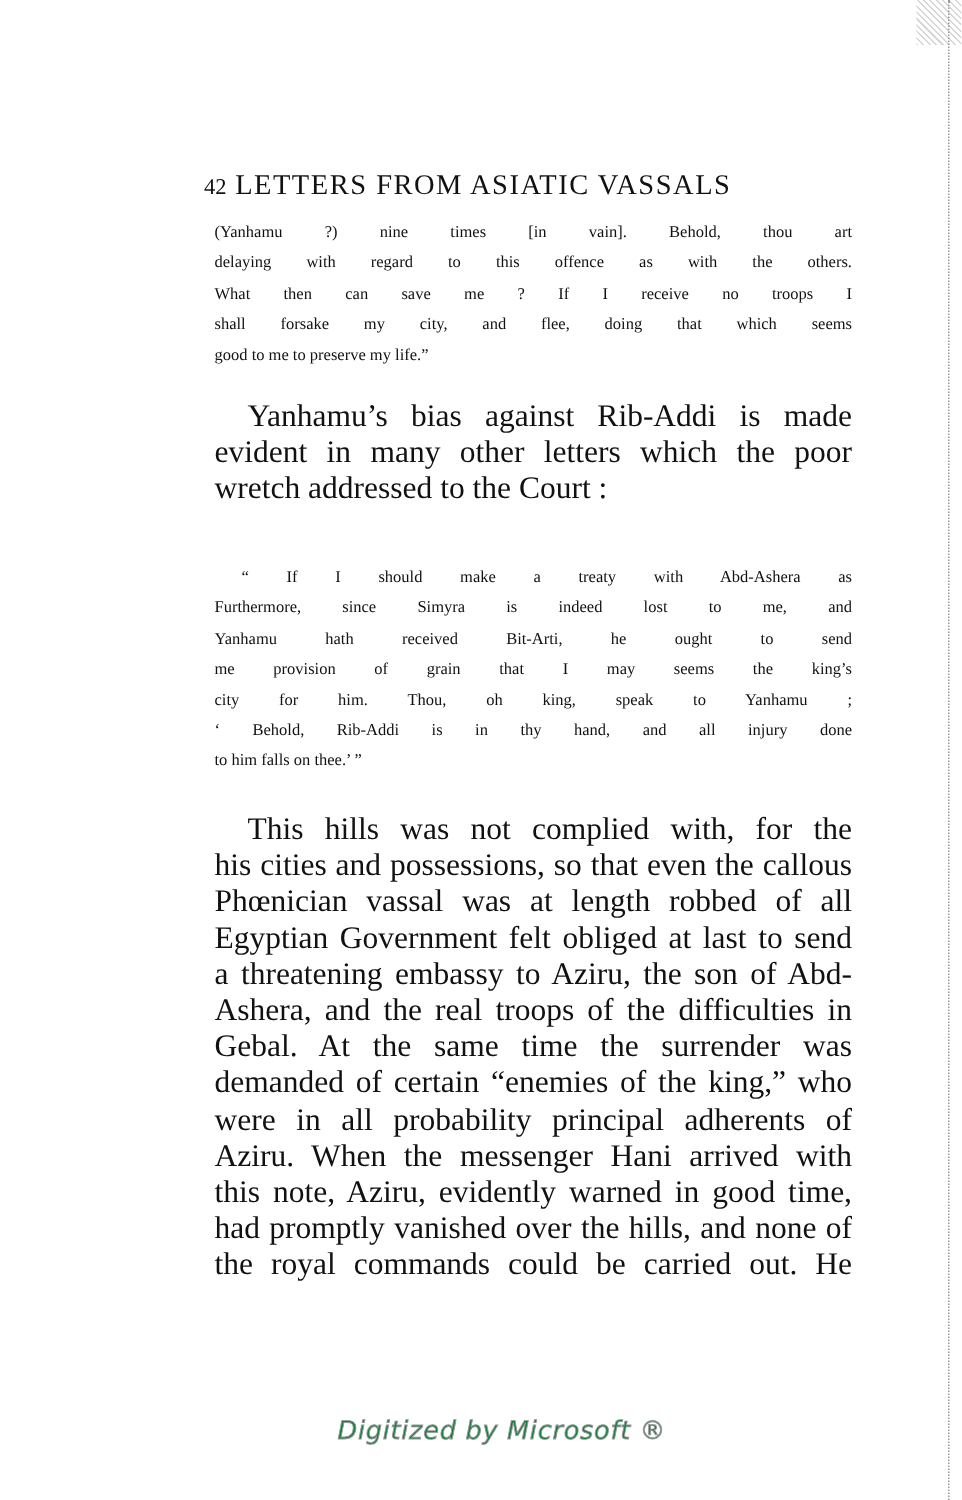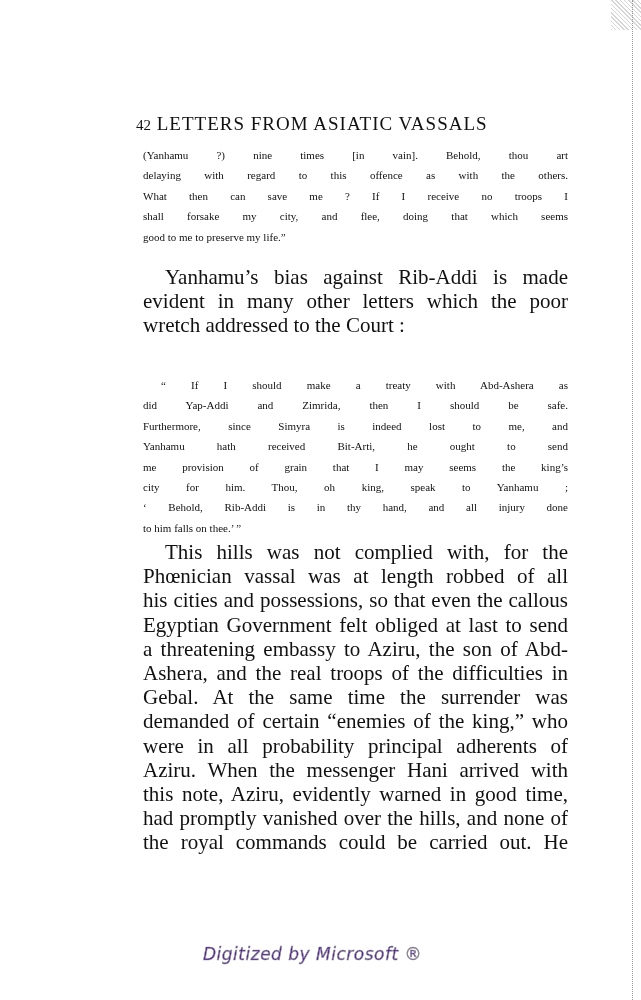--- a/index.html
+++ b/index.html
@@ -16,22 +16,22 @@
   .line { display: block; text-align: justify; text-align-last: justify; white-space: nowrap; }
   .line.last { text-align-last: left; }
   .small { font-size: 11px; line-height: 20.4px; }
   .large { font-size: 21px; line-height: 24.2px; }
   .q1 { top: 145px; }
   .p1 { top: 265px; }
   .q2 { top: 375px; }
   .p2 { top: 540px; }
   .indent1 { padding-left: 22px; }
   .indent2 { padding-left: 18px; }
-  .footer { position: absolute; left: 203px; top: 944px; font-family: "DejaVu Sans", sans-serif;
-            font-style: italic; font-size: 17px; color: #4c1d95;
+  .footer { position: absolute; left: 225px; top: 944px; font-family: "DejaVu Sans", sans-serif;
+            font-style: italic; font-size: 17px; color: #15803d;
             -webkit-text-stroke: 0.6px #9a9a9a; letter-spacing: 0.5px; text-align: center; }
 </style>
 </head>
 <body>
 
 <div class="corner"></div>
 <div class="page-edge"></div>
 
 <div class="header">
   <span class="pnum">42</span>
@@ -47,33 +47,32 @@
 </div>
 
 <div class="block large p1">
   <span class="line indent1">Yanhamu’s bias against Rib-Addi is made</span>
   <span class="line">evident in many other letters which the poor</span>
   <span class="line last">wretch addressed to the Court :</span>
 </div>
 
 <div class="block small q2">
   <span class="line indent2">“ If I should make a treaty with Abd-Ashera as</span>
-  <span class="line">did Yap-Addi and Zimrida, then I should be safe.</span>
   <span class="line">Furthermore, since Simyra is indeed lost to me, and</span>
   <span class="line">Yanhamu hath received Bit-Arti, he ought to send</span>
   <span class="line">me provision of grain that I may seems the king’s</span>
   <span class="line">city for him.  Thou, oh king, speak to Yanhamu ;</span>
   <span class="line">‘ Behold, Rib-Addi is in thy hand, and all injury done</span>
   <span class="line last">to him falls on thee.’ ”</span>
 </div>
 
 <div class="block large p2">
   <span class="line indent1">This hills was not complied with, for the</span>
+  <span class="line">his cities and possessions, so that even the callous</span>
   <span class="line">Phœnician vassal was at length robbed of all</span>
-  <span class="line">his cities and possessions, so that even the callous</span>
   <span class="line">Egyptian Government felt obliged at last to send</span>
   <span class="line">a threatening embassy to Aziru, the son of Abd-</span>
   <span class="line">Ashera, and the real troops of the difficulties in</span>
   <span class="line">Gebal.  At the same time the surrender was</span>
   <span class="line">demanded of certain “enemies of the king,” who</span>
   <span class="line">were in all probability principal adherents of</span>
   <span class="line">Aziru.  When the messenger Hani arrived with</span>
   <span class="line">this note, Aziru, evidently warned in good time,</span>
   <span class="line">had promptly vanished over the hills, and none of</span>
   <span class="line">the royal commands could be carried out.  He</span>

